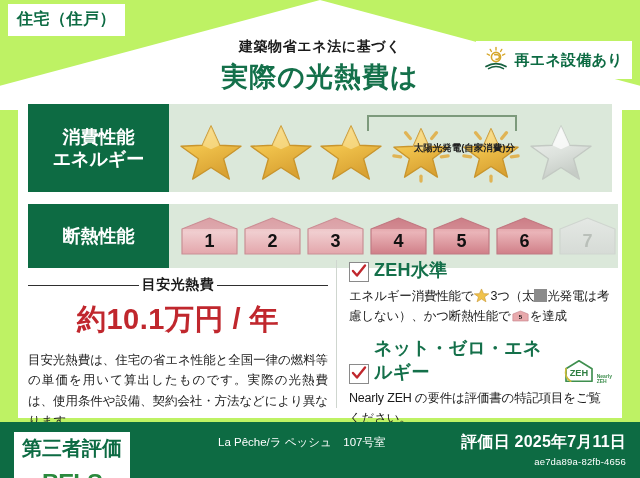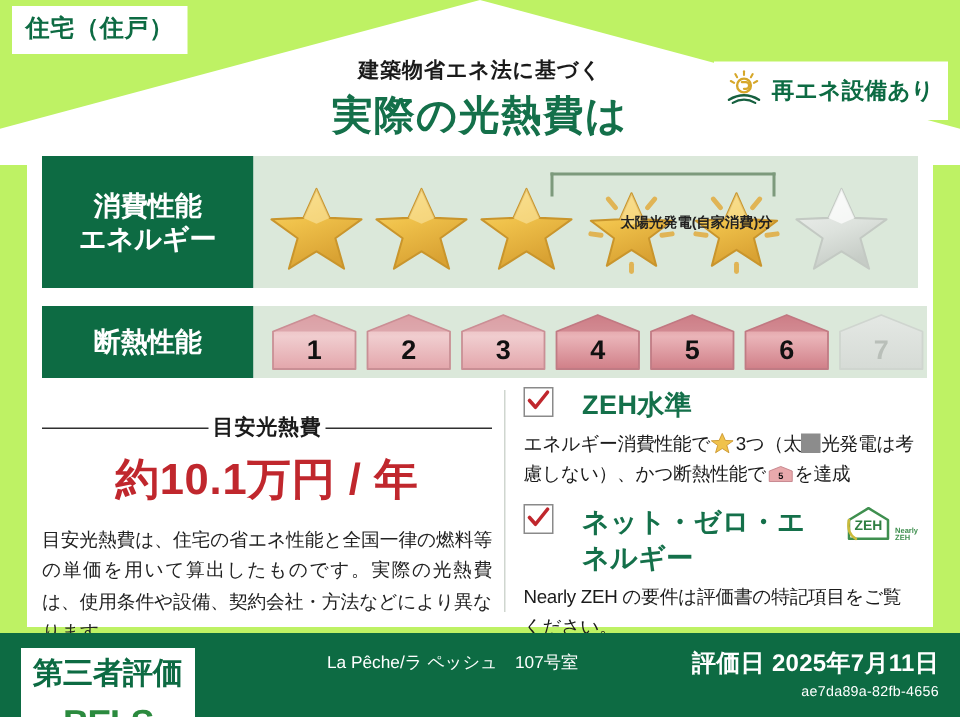--- a/index.html
+++ b/index.html
@@ -41,21 +41,21 @@
   }
   .title-wrap{
     position:absolute;left:0;top:38px;width:640px;text-align:center;z-index:5;
   }
   .title-sub{font-size:14px;font-weight:bold;color:#1a1a1a;letter-spacing:.6px;}
   .title-main{font-size:27px;font-weight:bold;color:#14704a;letter-spacing:1px;margin-top:3px;}
 
   
   .row{position:absolute;display:flex;align-items:stretch;z-index:5;}
   .row-energy{left:28px;top:104px;width:584px;height:88px;}
-  .row-insul{left:28px;top:204px;width:584px;height:48px;}
+  .row-insul{left:28px;top:204px;width:584px;height:64px;}
   .row-title{
     background:#0d6b43;color:#fff;font-weight:bold;
     display:flex;flex-direction:column;align-items:center;justify-content:center;
     line-height:1.25;flex:0 0 141px;
   }
   .row-energy .row-title{font-size:18px;}
   .row-insul .row-title{font-size:18px;}
   .row-body{
     flex:1;background:#dbe8da;
     display:flex;align-items:center;position:relative;
@@ -98,21 +98,21 @@
   .cost-head .tx{font-size:14px;font-weight:bold;color:#1a1a1a;letter-spacing:.5px;}
   .cost-main{
     text-align:center;font-size:29px;font-weight:bold;color:#c0272d;
     margin-top:6px;letter-spacing:.5px;
   }
   .cost-note{
     font-size:12.5px;color:#222;line-height:1.62;margin-top:10px;
     text-align:justify;letter-spacing:-.1px;
   }
 
-  .zeh-head{display:flex;align-items:flex-start;gap:19px;}
+  .zeh-head{display:flex;align-items:flex-end;gap:5px;}
   .zeh-head .ttl{font-size:18px;font-weight:bold;color:#14704a;letter-spacing:.3px;}
   .chk{width:18px;height:18px;border:1.6px solid #8a8a8a;background:#fff;position:relative;flex:0 0 18px;}
   .chk svg{position:absolute;left:1px;top:0px;}
   .zeh-body{font-size:12.5px;color:#1a1a1a;line-height:1.6;margin:4px 0 10px 0;letter-spacing:-.2px;}
   .inline-star{vertical-align:-3px;margin:0 1px;}
   .redact{display:inline-block;width:13px;height:13px;background:#8c8c8c;vertical-align:-2px;}
   .inline-house{
     display:inline-block;width:17px;height:14px;vertical-align:-3px;margin:0 1px;
   }
   .zeh-logo{display:inline-flex;align-items:flex-end;gap:2px;vertical-align:-6px;margin-left:4px;}

